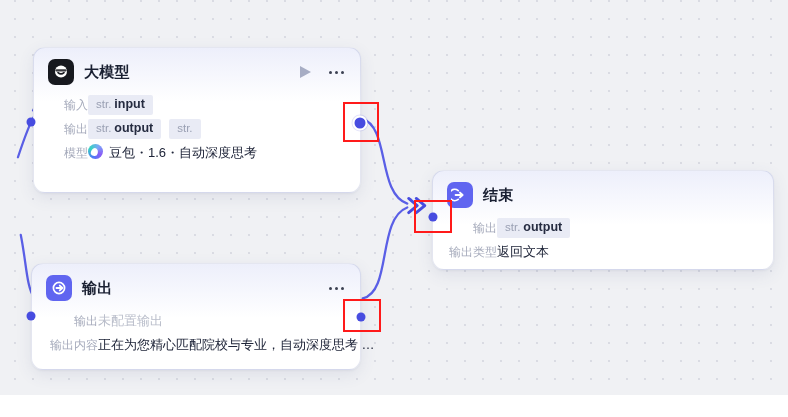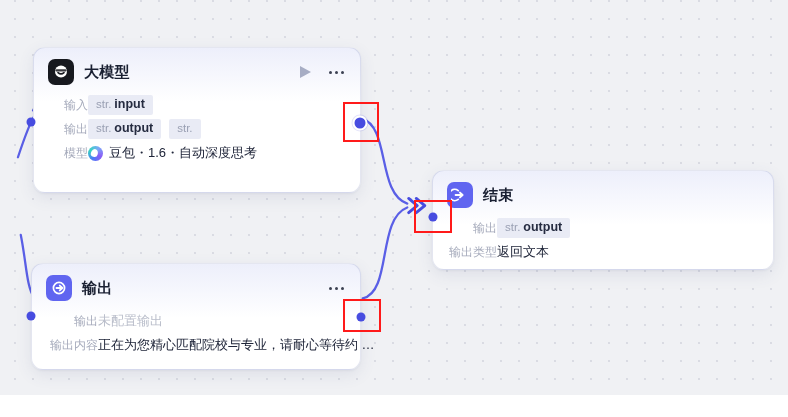--- a/index.html
+++ b/index.html
@@ -36,21 +36,21 @@
 
   .node-body { padding:3px 14px 12px 14px; display:flex; flex-direction:column; }
   .row { display:flex; align-items:center; min-height:24px; gap:0; }
   .row-label { font-size:12px; color:#a5aabb; text-align:right; flex-shrink:0; }
   .lbl-w40 { width:40px; } .lbl-w52 { width:52px; } .lbl-w50 { width:50px; }
   .tags { display:flex; gap:8px; align-items:center; flex-wrap:nowrap; }
   .tag { display:inline-flex; align-items:baseline; gap:3px; background:#e9ebf5;
          border-radius:2px; padding:2px 8px 3px; line-height:15px; }
   .tag .t-type { font-size:11.5px; color:#9aa0b3; }
   .tag .t-name { font-size:12.5px; font-weight:700; color:#252b40; }
-  .row-value { font-size:13px; color:#20263a; display:flex; align-items:center; gap:6px; }
+  .row-value { font-size:13px; color:#20263a; display:flex; align-items:flex-start; gap:6px; }
   .muted { color:#b9bdca; }
   .skill { display:inline-flex; align-items:center; gap:5px; margin-right:9px; font-size:13px; color:#20263a; }
   .mini-icon { width:15px; height:15px; border-radius:50%; position:relative; flex:0 0 15px; display:inline-block; }
   .doubao-icon { background:conic-gradient(from 210deg,#4b7bf5,#35d5c0,#7ba7f8,#8a5cf6,#4b7bf5); }
   .doubao-icon::after { content:""; position:absolute; left:3px; top:3.5px; width:7px; height:8px;
                         background:#fff; border-radius:50% 50% 50% 50%/60% 60% 40% 40%; transform:rotate(18deg); }
   .gaokao-icon { background:radial-gradient(circle at 35% 30%,#ffd23e,#ff9c1f); }
   .gaokao-icon::after { content:""; position:absolute; left:4px; top:3px; width:7px; height:8px;
                         background:#e6392e; border-radius:45% 55% 50% 50%; }
   .liepin-icon { background:#ff7a1f; }
@@ -149,21 +149,21 @@
           <i></i>
         </span>
     </div>
     <div class="node-body">
       <div class="row">
         <span class="row-label lbl-w52">输出</span>
         <span class="row-value muted">未配置输出</span>
       </div>
       <div class="row">
         <span class="row-label lbl-w52">输出内容</span>
-        <span class="row-value" style="white-space:nowrap;">正在为您精心匹配院校与专业，请耐心等待约 …</span>
+        <span class="row-value" style="white-space:nowrap;">正在为您精心匹配院校与专业，自动深度思考 …</span>
       </div>
     </div>
   </div>
 
   <div class="node" style="left:432px; top:170px; width:342px; height:100px;">
     <div class="node-header">
       <div class="node-icon icon-indigo">
         <svg width="18" height="18" viewBox="0 0 18 18" fill="none" stroke="#fff" stroke-width="1.7" stroke-linecap="round" stroke-linejoin="round">
           <path d="M7.2 4.6 A5.6 5.6 0 1 0 7.2 13.4"></path>
           <path d="M4.6 9 H11.4 M9 6.6 L11.6 9 L9 11.4" stroke-width="1.9"></path>

